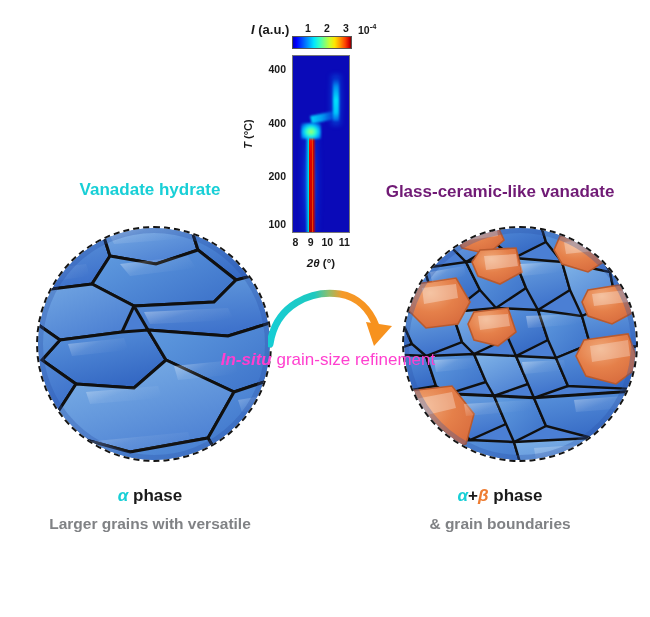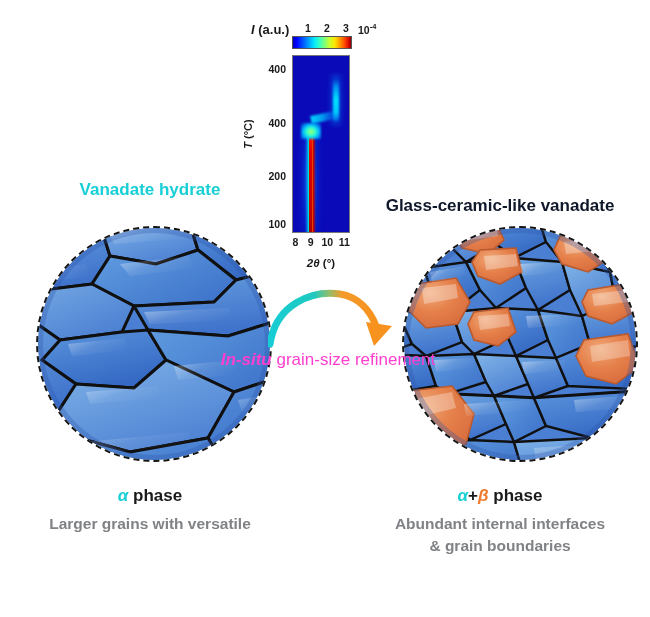--- a/index.html
+++ b/index.html
@@ -215,21 +215,21 @@
   .xlabel .ital { font-style: italic; }
 
   
   .panel-title {
     position: absolute;
     font-size: 17px;
     font-weight: bold;
     white-space: nowrap;
   }
   #title-left  { left: 0; top: 180px; width: 300px; text-align: center; color: #18cfd6; }
-  #title-right { left: 350px; top: 196px; width: 300px; text-align: center; color: #0f172a; }
+  #title-right { left: 350px; top: 182px; width: 300px; text-align: center; color: #701a75; }
 
   
   .grain-circle {
     position: absolute;
     border-radius: 50%;
     overflow: hidden;
   }
   .grain-dash {
     position: absolute;
     border-radius: 50%;
@@ -541,15 +541,14 @@
   <span class="gsym g-alpha">α</span><span> phase</span>
 </div>
 <div class="sub-caption" id="caption-left">
   <div>Larger grains with versatile</div>
 </div>
 
 <div class="phase-line" id="phase-right">
   <span class="gsym g-alpha">α</span><span>+</span><span class="gsym g-beta">β</span><span> phase</span>
 </div>
 <div class="sub-caption" id="caption-right">
-  <div>Abundant internal interfaces</div>
   <div>&amp; grain boundaries</div>
 </div>
 
 </body></html>

